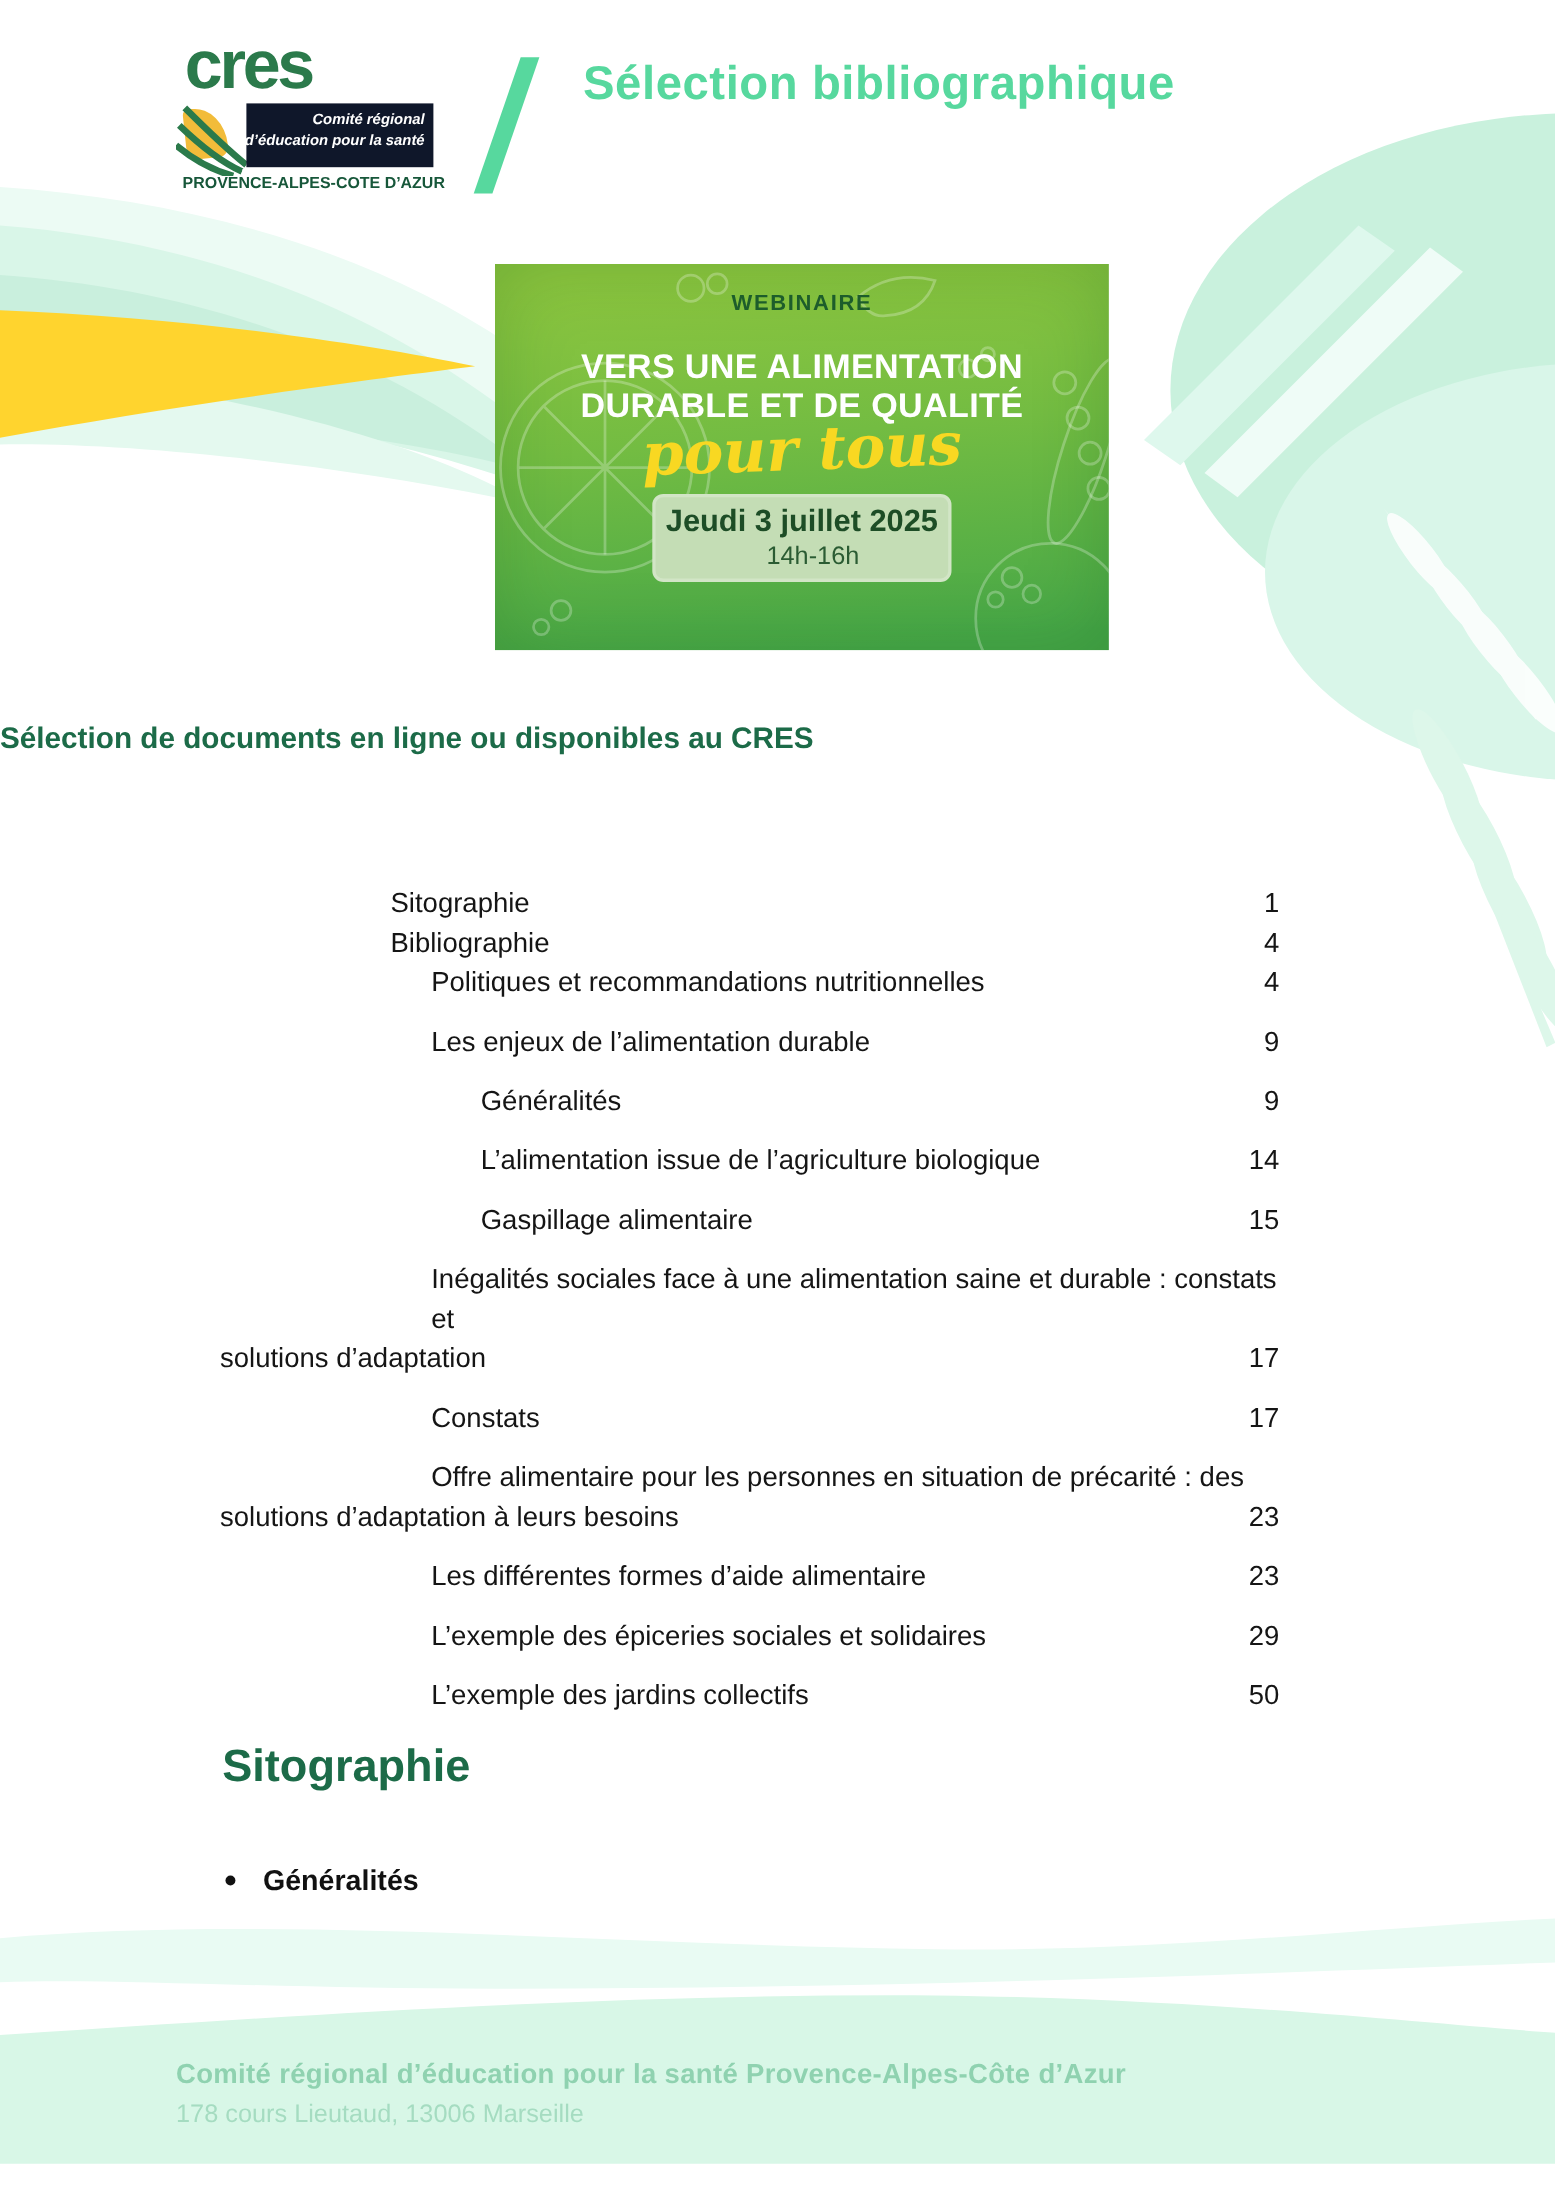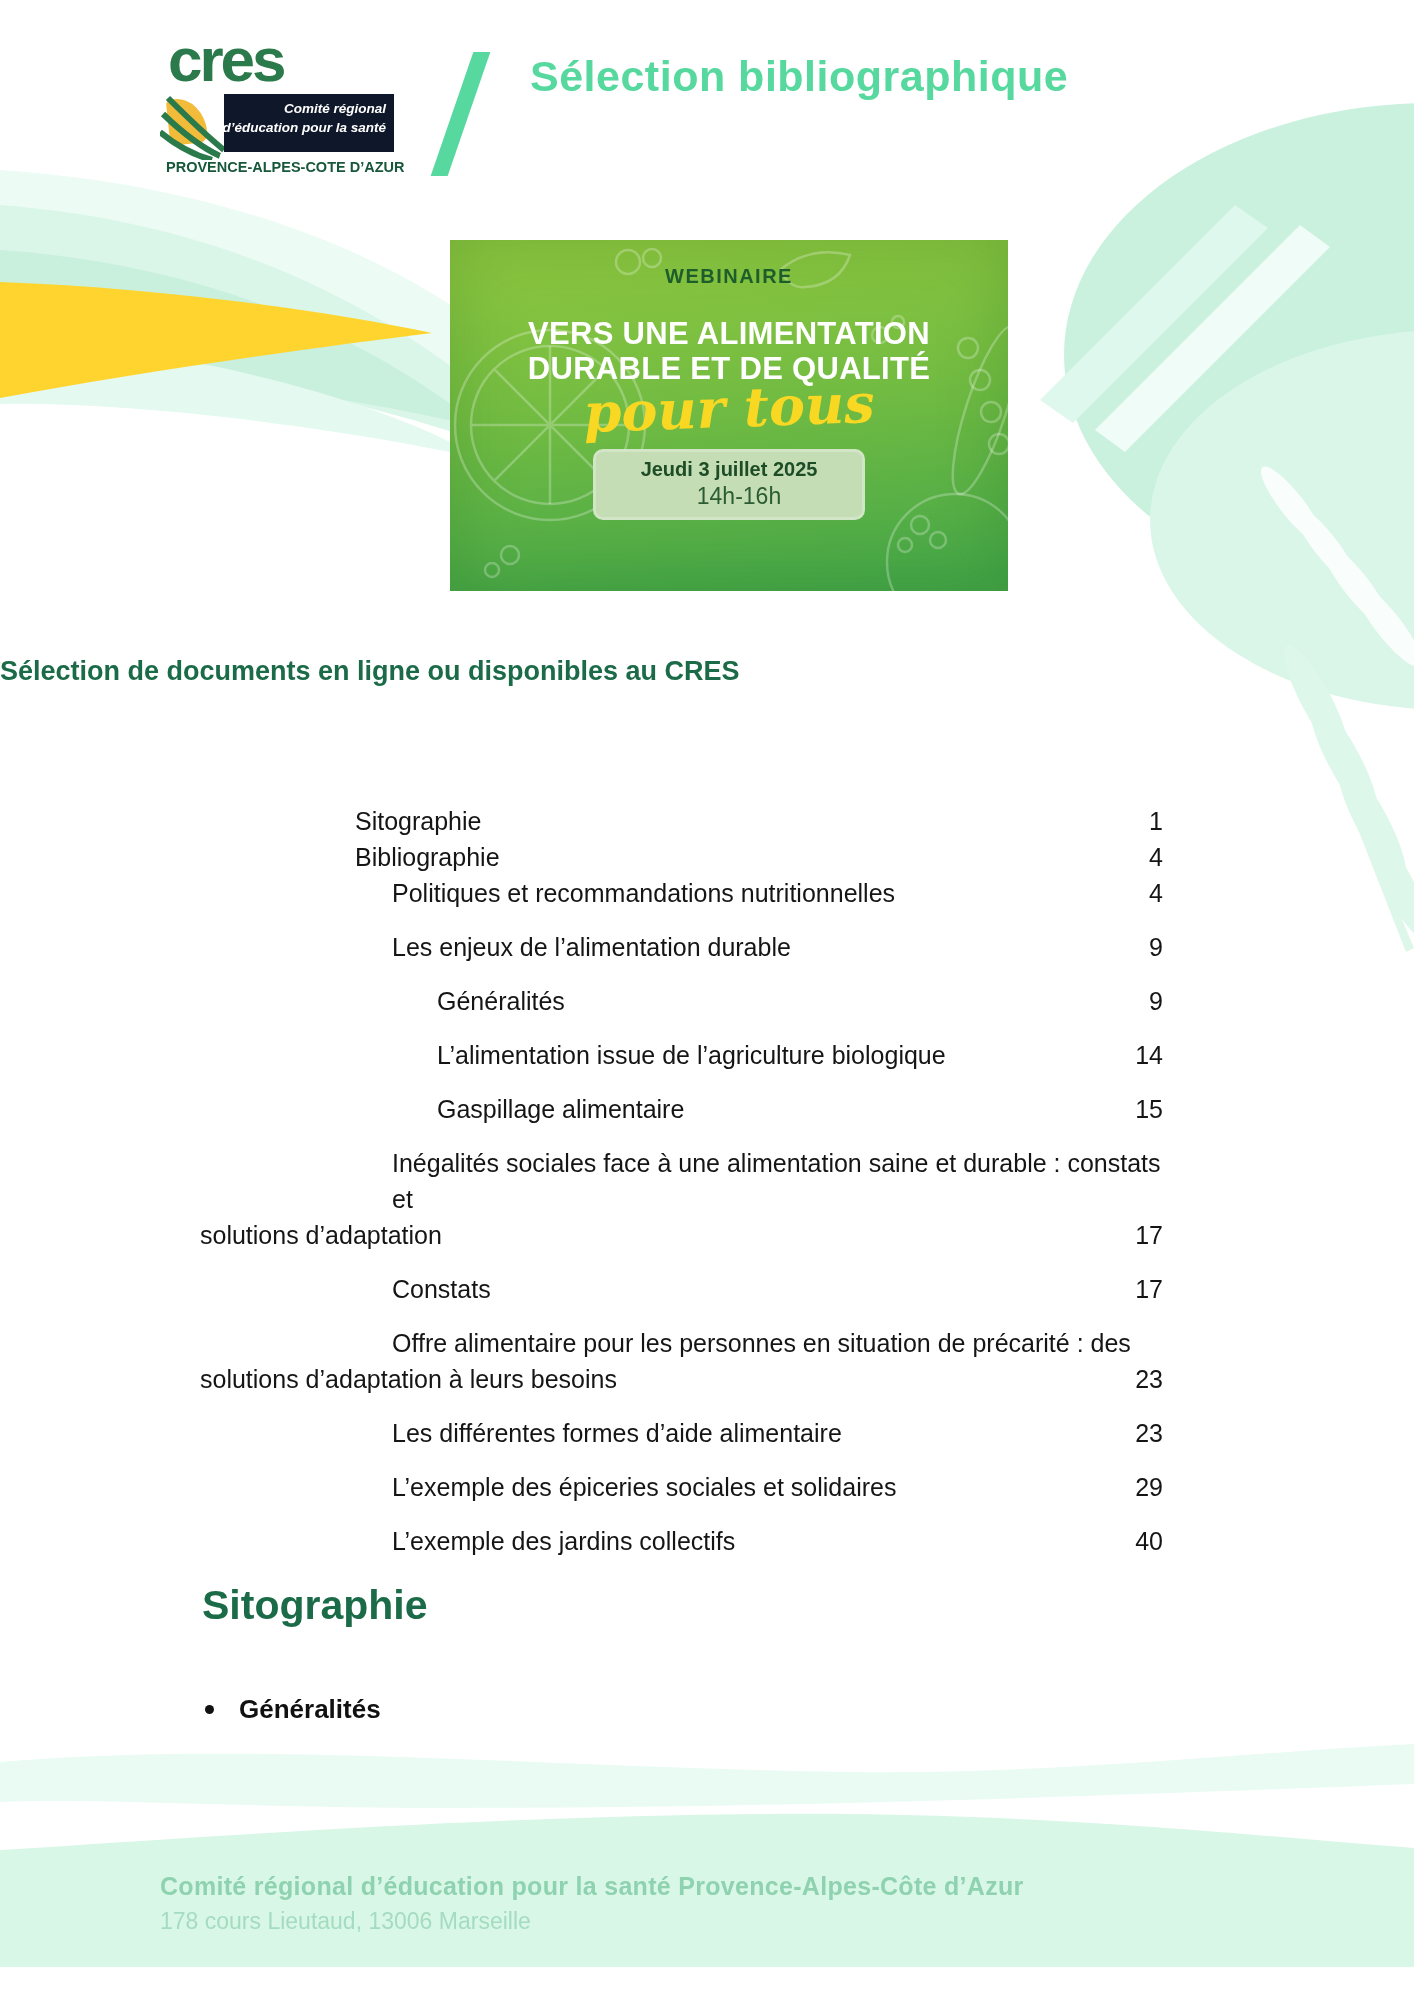--- a/index.html
+++ b/index.html
@@ -38,21 +38,21 @@
   .card .t1,.card .t2{position:relative;color:#fff;font-weight:bold;font-size:31px;
                       line-height:35px;letter-spacing:.3px;}
   .card .t1{margin-top:28px;}
   .card .script{position:relative;margin-top:-9px;font-family:"DejaVu Serif",serif;
                 font-style:italic;font-weight:bold;font-size:54px;line-height:62px;
                 color:var(--script_yellow,#f8d822);transform:rotate(-2deg);}
   .card .q{position:relative;margin:5px auto 0;width:492px;color:#fff;font-weight:bold;
            font-size:19.5px;line-height:23.5px;}
   .card .datebox{position:relative;margin:10px auto 0;width:266px;padding:6px 0 7px;
                  background:#c4ddb5;border:3px solid #d2e5c6;border-radius:10px;}
-  .card .date{font-size:20px;font-weight:bold;color:#1d4d26;}
+  .card .date{font-size:28px;font-weight:bold;color:#1d4d26;}
   .card .time{font-size:23px;color:#2b5c33;margin-top:2px;padding-left:20px;}
 
   
   .subtitle{position:absolute;left:0;top:656px;width:100%;text-align:left;font-size:27px;
             font-weight:bold;color:var(--heading_green,#1c6b48);z-index:2;}
 
   
   .toc{position:absolute;left:200px;top:803px;width:963px;font-size:25px;color:#151515;z-index:2;}
   .toc-line{position:relative;line-height:36px;}
   .ind0{padding-left:155px;} .ind1{padding-left:192px;} .ind2{padding-left:237px;} .cont{padding-left:0;}
@@ -204,21 +204,21 @@
         <div class="toc-line ind1"><span>Offre alimentaire pour les personnes en situation de précarité : des</span></div>
         <div class="toc-line cont"><span>solutions d’adaptation à leurs besoins</span><span class="toc-page">23</span></div>
       </div>
       <div class="toc-row gap">
         <div class="toc-line ind1"><span>Les différentes formes d’aide alimentaire</span><span class="toc-page">23</span></div>
       </div>
       <div class="toc-row gap">
         <div class="toc-line ind1"><span>L’exemple des épiceries sociales et solidaires</span><span class="toc-page">29</span></div>
       </div>
       <div class="toc-row gap">
-        <div class="toc-line ind1"><span>L’exemple des jardins collectifs</span><span class="toc-page">40</span></div>
+        <div class="toc-line ind1"><span>L’exemple des jardins collectifs</span><span class="toc-page">50</span></div>
       </div>
     </div>
 
   <div class="section-heading">Sitographie</div>
   <div class="bullet-item">
     <div class="dot"></div>
     <div class="bl">Généralités</div>
   </div>
 
   <div class="footer-org">Comité régional d’éducation pour la santé Provence-Alpes-Côte d’Azur</div>

